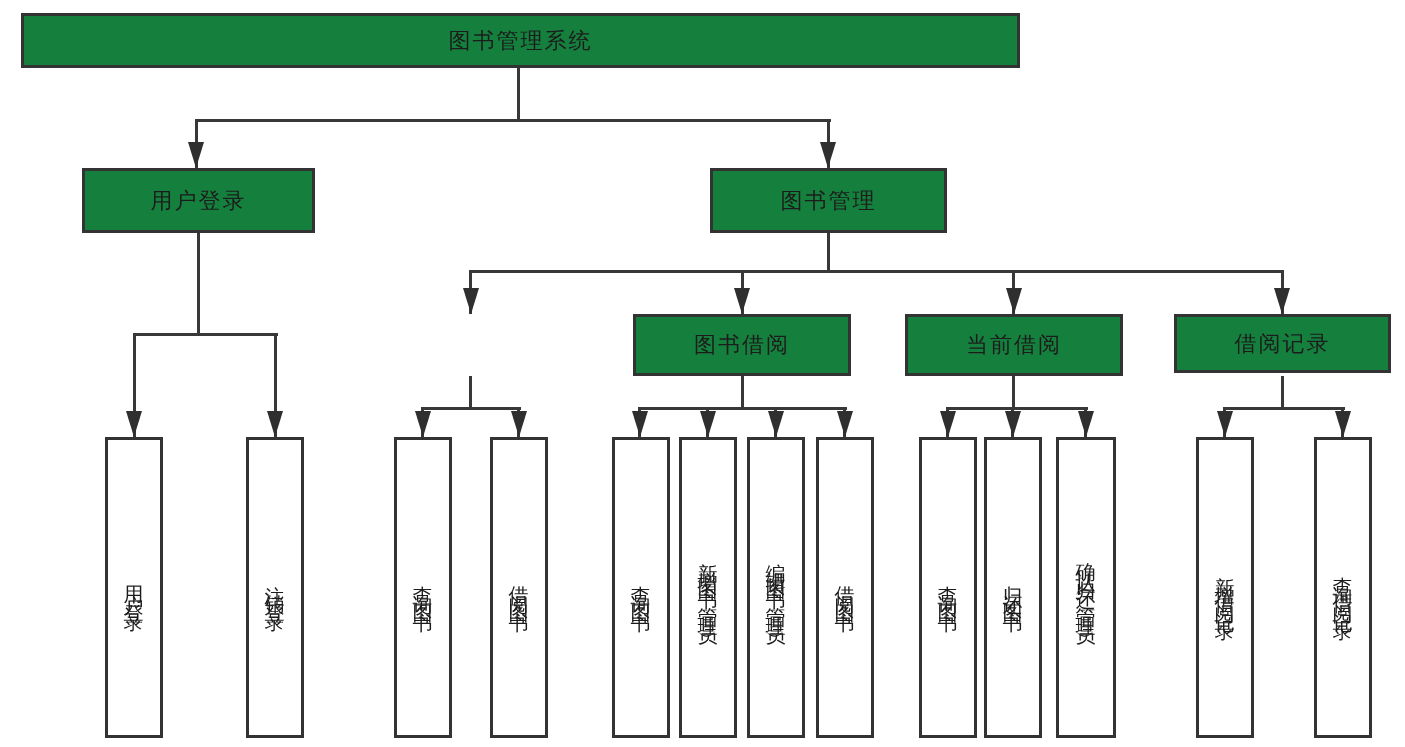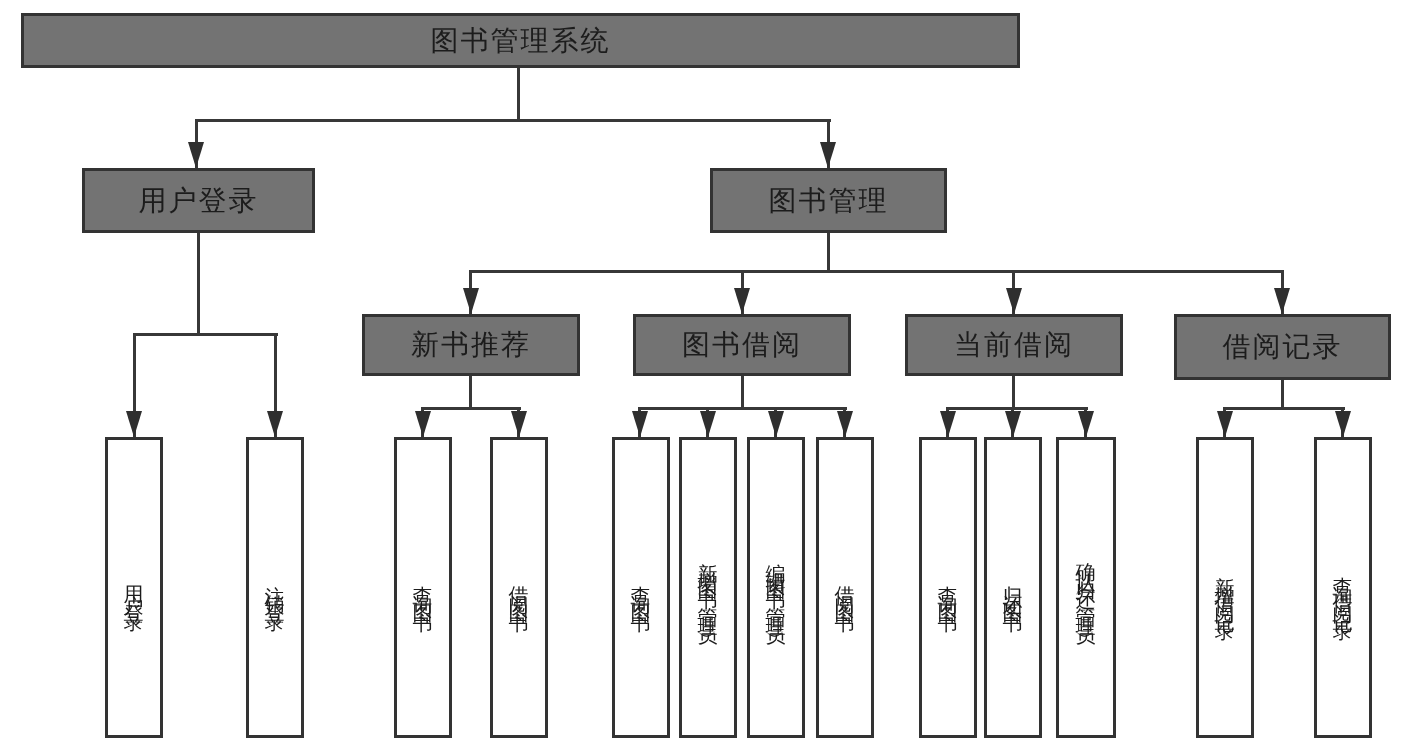--- a/index.html
+++ b/index.html
@@ -1,23 +1,23 @@
 <!DOCTYPE html>
 <html><head>
 <meta charset="utf-8">
 <style>
   html,body { margin:0; padding:0; background:#ffffff; }
   #canvas {
     position:relative; width:1405px; height:747px; background:#ffffff;
     font-family:"Liberation Sans", sans-serif; color:#1c1c1c; overflow:hidden;
   }
   .hbox {
-    position:absolute; box-sizing:border-box; background:#737373;
+    position:absolute; box-sizing:border-box; background:#15803d;
     border:3px solid #333333; display:flex; align-items:center; justify-content:center;
-    font-size:28px; letter-spacing:2px; white-space:nowrap; z-index:2;
+    font-size:22px; letter-spacing:2px; white-space:nowrap; z-index:2;
   }
   .vbox {
     position:absolute; box-sizing:border-box; background:#ffffff;
     border:3px solid #333333; display:flex; align-items:center; justify-content:center;
     z-index:2;
   }
   .vtext {
     writing-mode:vertical-rl; text-orientation:mixed;
     font-size:20px; letter-spacing:9px; line-height:1;
   }
@@ -68,30 +68,27 @@
   <div class="h-line" style="left:469px; top:270px; width:815px;"></div>
   <div class="v-line" style="left:469px;  top:270px; height:44px;"></div>
   <div class="arrow" style="left:463px;  top:288px;"></div>
   <div class="v-line" style="left:741px;  top:270px; height:44px;"></div>
   <div class="arrow" style="left:734px;  top:288px;"></div>
   <div class="v-line" style="left:1012px; top:270px; height:44px;"></div>
   <div class="arrow" style="left:1006px; top:288px;"></div>
   <div class="v-line" style="left:1281px; top:270px; height:44px;"></div>
   <div class="arrow" style="left:1274px; top:288px;"></div>
 
-  <div class="hbox" style="left:362px; top:314px; width:218px; height:62px;">
-    <span>新书推荐</span>
-  </div>
   <div class="hbox" style="left:905px; top:314px; width:218px; height:62px;">
     <span>当前借阅</span>
   </div>
   <div class="hbox" style="left:633px; top:314px; width:218px; height:62px;">
     <span>图书借阅</span>
   </div>
-  <div class="hbox" style="left:1174px; top:314px; width:217px; height:66px;font-family:Liberation Serif, serif;">
+  <div class="hbox" style="left:1174px; top:314px; width:217px; height:59px;font-family:Liberation Serif, serif;">
     <span>借阅记录</span>
   </div>
 
   <div class="v-line" style="left:469px; top:376px; height:34px;"></div>
   <div class="h-line" style="left:421px; top:407px; width:100px;"></div>
   <div class="v-line" style="left:421px; top:407px; height:30px;"></div>
   <div class="arrow" style="left:415px; top:411px;"></div>
   <div class="v-line" style="left:517px; top:407px; height:30px;"></div>
   <div class="arrow" style="left:511px; top:411px;"></div>
 

